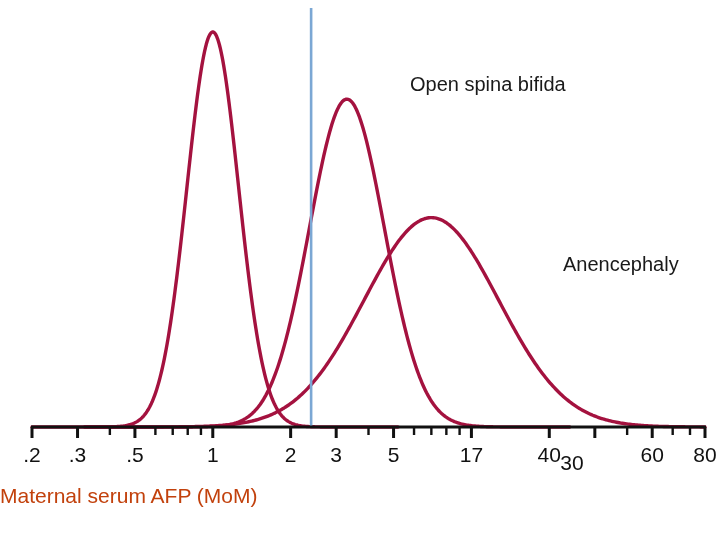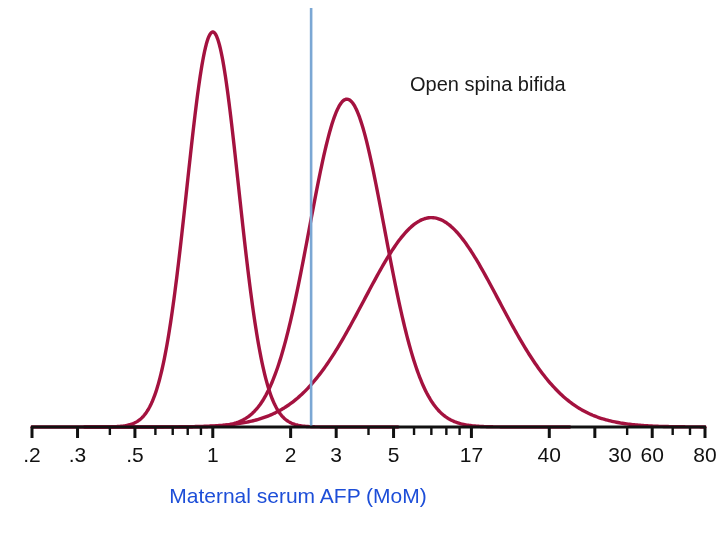--- a/index.html
+++ b/index.html
@@ -39,24 +39,23 @@
     color: #111111;
     transform: translateX(-50%);
     top: 443px;
     white-space: nowrap;
   }
   #x-axis-title {
     position: absolute;
     top: 484px;
     left: 0;
     width: 596px;
-    text-align: center;
     font-family: "Liberation Sans", sans-serif;
     font-size: 21px;
-    color: #1d4ed8;
+    color: #c2410c;
   }
 </style>
 </head>
 <body>
 
 <div id="page">
 
   <svg id="plot-svg" viewBox="0 0 720 540" xmlns="http://www.w3.org/2000/svg">
     <g id="curves-group">
         <path d="M 32.00 427.00 L 32.87 427.00 L 33.74 427.00 L 34.61 427.00 L 35.49 427.00 L 36.36 427.00 L 37.23 427.00 L 38.10 427.00 L 38.97 427.00 L 39.84 427.00 L 40.71 427.00 L 41.58 427.00 L 42.46 427.00 L 43.33 427.00 L 44.20 427.00 L 45.07 427.00 L 45.94 427.00 L 46.81 427.00 L 47.68 427.00 L 48.56 427.00 L 49.43 427.00 L 50.30 427.00 L 51.17 427.00 L 52.04 427.00 L 52.91 427.00 L 53.78 427.00 L 54.66 427.00 L 55.53 427.00 L 56.40 427.00 L 57.27 427.00 L 58.14 427.00 L 59.01 427.00 L 59.88 427.00 L 60.75 427.00 L 61.63 427.00 L 62.50 427.00 L 63.37 427.00 L 64.24 427.00 L 65.11 427.00 L 65.98 427.00 L 66.85 427.00 L 67.73 427.00 L 68.60 427.00 L 69.47 427.00 L 70.34 427.00 L 71.21 427.00 L 72.08 427.00 L 72.95 427.00 L 73.83 427.00 L 74.70 427.00 L 75.57 427.00 L 76.44 427.00 L 77.31 427.00 L 78.18 427.00 L 79.05 427.00 L 79.92 427.00 L 80.80 427.00 L 81.67 427.00 L 82.54 427.00 L 83.41 427.00 L 84.28 427.00 L 85.15 427.00 L 86.02 427.00 L 86.90 427.00 L 87.77 427.00 L 88.64 427.00 L 89.51 427.00 L 90.38 426.99 L 91.25 426.99 L 92.12 426.99 L 93.00 426.99 L 93.87 426.99 L 94.74 426.99 L 95.61 426.99 L 96.48 426.98 L 97.35 426.98 L 98.22 426.98 L 99.09 426.97 L 99.97 426.97 L 100.84 426.97 L 101.71 426.96 L 102.58 426.95 L 103.45 426.95 L 104.32 426.94 L 105.19 426.93 L 106.07 426.92 L 106.94 426.91 L 107.81 426.90 L 108.68 426.88 L 109.55 426.86 L 110.42 426.84 L 111.29 426.82 L 112.16 426.80 L 113.04 426.77 L 113.91 426.74 L 114.78 426.70 L 115.65 426.66 L 116.52 426.61 L 117.39 426.56 L 118.26 426.50 L 119.14 426.44 L 120.01 426.37 L 120.88 426.28 L 121.75 426.19 L 122.62 426.09 L 123.49 425.98 L 124.36 425.85 L 125.24 425.72 L 126.11 425.56 L 126.98 425.39 L 127.85 425.20 L 128.72 424.99 L 129.59 424.76 L 130.46 424.51 L 131.33 424.23 L 132.21 423.92 L 133.08 423.58 L 133.95 423.20 L 134.82 422.80 L 135.69 422.35 L 136.56 421.86 L 137.43 421.33 L 138.31 420.75 L 139.18 420.11 L 140.05 419.43 L 140.92 418.68 L 141.79 417.87 L 142.66 416.99 L 143.53 416.04 L 144.41 415.01 L 145.28 413.90 L 146.15 412.70 L 147.02 411.41 L 147.89 410.03 L 148.76 408.54 L 149.63 406.95 L 150.50 405.24 L 151.38 403.42 L 152.25 401.47 L 153.12 399.39 L 153.99 397.18 L 154.86 394.82 L 155.73 392.32 L 156.60 389.66 L 157.48 386.85 L 158.35 383.88 L 159.22 380.73 L 160.09 377.42 L 160.96 373.93 L 161.83 370.25 L 162.70 366.39 L 163.58 362.34 L 164.45 358.10 L 165.32 353.67 L 166.19 349.04 L 167.06 344.20 L 167.93 339.17 L 168.80 333.94 L 169.67 328.51 L 170.55 322.88 L 171.42 317.06 L 172.29 311.04 L 173.16 304.82 L 174.03 298.43 L 174.90 291.85 L 175.77 285.09 L 176.65 278.17 L 177.52 271.08 L 178.39 263.85 L 179.26 256.47 L 180.13 248.96 L 181.00 241.33 L 181.87 233.59 L 182.74 225.76 L 183.62 217.85 L 184.49 209.87 L 185.36 201.85 L 186.23 193.79 L 187.10 185.72 L 187.97 177.66 L 188.84 169.61 L 189.72 161.61 L 190.59 153.67 L 191.46 145.81 L 192.33 138.06 L 193.20 130.42 L 194.07 122.94 L 194.94 115.61 L 195.82 108.47 L 196.69 101.54 L 197.56 94.83 L 198.43 88.37 L 199.30 82.18 L 200.17 76.27 L 201.04 70.66 L 201.91 65.37 L 202.79 60.43 L 203.66 55.83 L 204.53 51.61 L 205.40 47.77 L 206.27 44.32 L 207.14 41.28 L 208.01 38.66 L 208.89 36.46 L 209.76 34.69 L 210.63 33.37 L 211.50 32.49 L 212.37 32.05 L 213.24 32.06 L 214.11 32.52 L 214.99 33.43 L 215.86 34.78 L 216.73 36.57 L 217.60 38.79 L 218.47 41.44 L 219.34 44.50 L 220.21 47.97 L 221.08 51.83 L 221.96 56.08 L 222.83 60.69 L 223.70 65.66 L 224.57 70.96 L 225.44 76.59 L 226.31 82.51 L 227.18 88.73 L 228.06 95.20 L 228.93 101.92 L 229.80 108.87 L 230.67 116.02 L 231.54 123.35 L 232.41 130.85 L 233.28 138.49 L 234.16 146.25 L 235.03 154.11 L 235.90 162.06 L 236.77 170.06 L 237.64 178.11 L 238.51 186.17 L 239.38 194.24 L 240.25 202.30 L 241.13 210.32 L 242.00 218.29 L 242.87 226.20 L 243.74 234.02 L 244.61 241.76 L 245.48 249.38 L 246.35 256.88 L 247.23 264.25 L 248.10 271.48 L 248.97 278.56 L 249.84 285.47 L 250.71 292.22 L 251.58 298.79 L 252.45 305.18 L 253.32 311.38 L 254.20 317.39 L 255.07 323.20 L 255.94 328.82 L 256.81 334.24 L 257.68 339.46 L 258.55 344.48 L 259.42 349.30 L 260.30 353.92 L 261.17 358.35 L 262.04 362.58 L 262.91 366.61 L 263.78 370.46 L 264.65 374.13 L 265.52 377.61 L 266.40 380.91 L 267.27 384.05 L 268.14 387.01 L 269.01 389.82 L 269.88 392.46 L 270.75 394.96 L 271.62 397.30 L 272.49 399.51 L 273.37 401.58 L 274.24 403.52 L 275.11 405.34 L 275.98 407.04 L 276.85 408.63 L 277.72 410.11 L 278.59 411.49 L 279.47 412.77 L 280.34 413.96 L 281.21 415.07 L 282.08 416.09 L 282.95 417.04 L 283.82 417.91 L 284.69 418.72 L 285.57 419.47 L 286.44 420.15 L 287.31 420.78 L 288.18 421.36 L 289.05 421.89 L 289.92 422.38 L 290.79 422.82 L 291.66 423.23 L 292.54 423.60 L 293.41 423.93 L 294.28 424.24 L 295.15 424.52 L 296.02 424.77 L 296.89 425.00 L 297.76 425.21 L 298.64 425.40 L 299.51 425.57 L 300.38 425.72 L 301.25 425.86 L 302.12 425.99 L 302.99 426.10 L 303.86 426.20 L 304.74 426.29 L 305.61 426.37 L 306.48 426.44 L 307.35 426.51 L 308.22 426.56 L 309.09 426.61 L 309.96 426.66 L 310.83 426.70 L 311.71 426.74 L 312.58 426.77 L 313.45 426.80 L 314.32 426.82 L 315.19 426.84 L 316.06 426.86 L 316.93 426.88 L 317.81 426.90 L 318.68 426.91 L 319.55 426.92 L 320.42 426.93 L 321.29 426.94 L 322.16 426.95 L 323.03 426.96 L 323.91 426.96 L 324.78 426.97 L 325.65 426.97 L 326.52 426.98 L 327.39 426.98 L 328.26 426.98 L 329.13 426.98 L 330.00 426.99 L 330.88 426.99 L 331.75 426.99 L 332.62 426.99 L 333.49 426.99 L 334.36 426.99 L 335.23 426.99 L 336.10 427.00 L 336.98 427.00 L 337.85 427.00 L 338.72 427.00 L 339.59 427.00 L 340.46 427.00 L 341.33 427.00 L 342.20 427.00 L 343.07 427.00 L 343.95 427.00 L 344.82 427.00 L 345.69 427.00 L 346.56 427.00 L 347.43 427.00 L 348.30 427.00 L 349.17 427.00 L 350.05 427.00 L 350.92 427.00 L 351.79 427.00 L 352.66 427.00 L 353.53 427.00 L 354.40 427.00 L 355.27 427.00 L 356.15 427.00 L 357.02 427.00 L 357.89 427.00 L 358.76 427.00 L 359.63 427.00 L 360.50 427.00 L 361.37 427.00 L 362.24 427.00 L 363.12 427.00 L 363.99 427.00 L 364.86 427.00 L 365.73 427.00 L 366.60 427.00 L 367.47 427.00 L 368.34 427.00 L 369.22 427.00 L 370.09 427.00 L 370.96 427.00 L 371.83 427.00 L 372.70 427.00 L 373.57 427.00 L 374.44 427.00 L 375.32 427.00 L 376.19 427.00 L 377.06 427.00 L 377.93 427.00 L 378.80 427.00 L 379.67 427.00 L 380.54 427.00 L 381.41 427.00 L 382.29 427.00 L 383.16 427.00 L 384.03 427.00 L 384.90 427.00 L 385.77 427.00 L 386.64 427.00 L 387.51 427.00 L 388.39 427.00 L 389.26 427.00 L 390.13 427.00 L 391.00 427.00 L 391.87 427.00 L 392.74 427.00 L 393.61 427.00 L 394.49 427.00 L 395.36 427.00 L 396.23 427.00 L 397.10 427.00 L 397.97 427.00" fill="none" stroke="#A4123F" stroke-width="3.4" stroke-linecap="round" stroke-linejoin="round"></path>
@@ -92,31 +91,32 @@
         <line x1="459.59" x2="459.59" y1="427" y2="435" stroke="#111111" stroke-width="2.4"></line>
         <line x1="627.14" x2="627.14" y1="427" y2="435" stroke="#111111" stroke-width="2.4"></line>
         <line x1="672.69" x2="672.69" y1="427" y2="435" stroke="#111111" stroke-width="2.4"></line>
         <line x1="690.00" x2="690.00" y1="427" y2="435" stroke="#111111" stroke-width="2.4"></line>
       </g>
   </svg>
 
 
   <div class="curve-label" id="label-osb">Open spina bifida</div>
 
+  <div class="curve-label" id="label-anencephaly">Anencephaly</div>
 
   <div id="tick-labels">
       <div class="tick-label" style="left: 32px;">.2</div>
       <div class="tick-label" style="left: 77.5px;">.3</div>
       <div class="tick-label" style="left: 134.9px;">.5</div>
       <div class="tick-label" style="left: 212.8px;">1</div>
       <div class="tick-label" style="left: 290.6px;">2</div>
       <div class="tick-label" style="left: 336.2px;">3</div>
       <div class="tick-label" style="left: 393.6px;">5</div>
       <div class="tick-label" style="left: 471.4px;">17</div>
       <div class="tick-label" style="left: 549.3px;">40</div>
-      <div class="tick-label" style="left: 620px;">30</div>
+      <div class="tick-label" style="left: 572px; margin-top: 8px;">30</div>
       <div class="tick-label" style="left: 652.2px;">60</div>
       <div class="tick-label" style="left: 705px;">80</div>
     </div>
 
   <div id="x-axis-title">Maternal serum AFP (MoM)</div>
 
 </div>
 
 </body></html>

